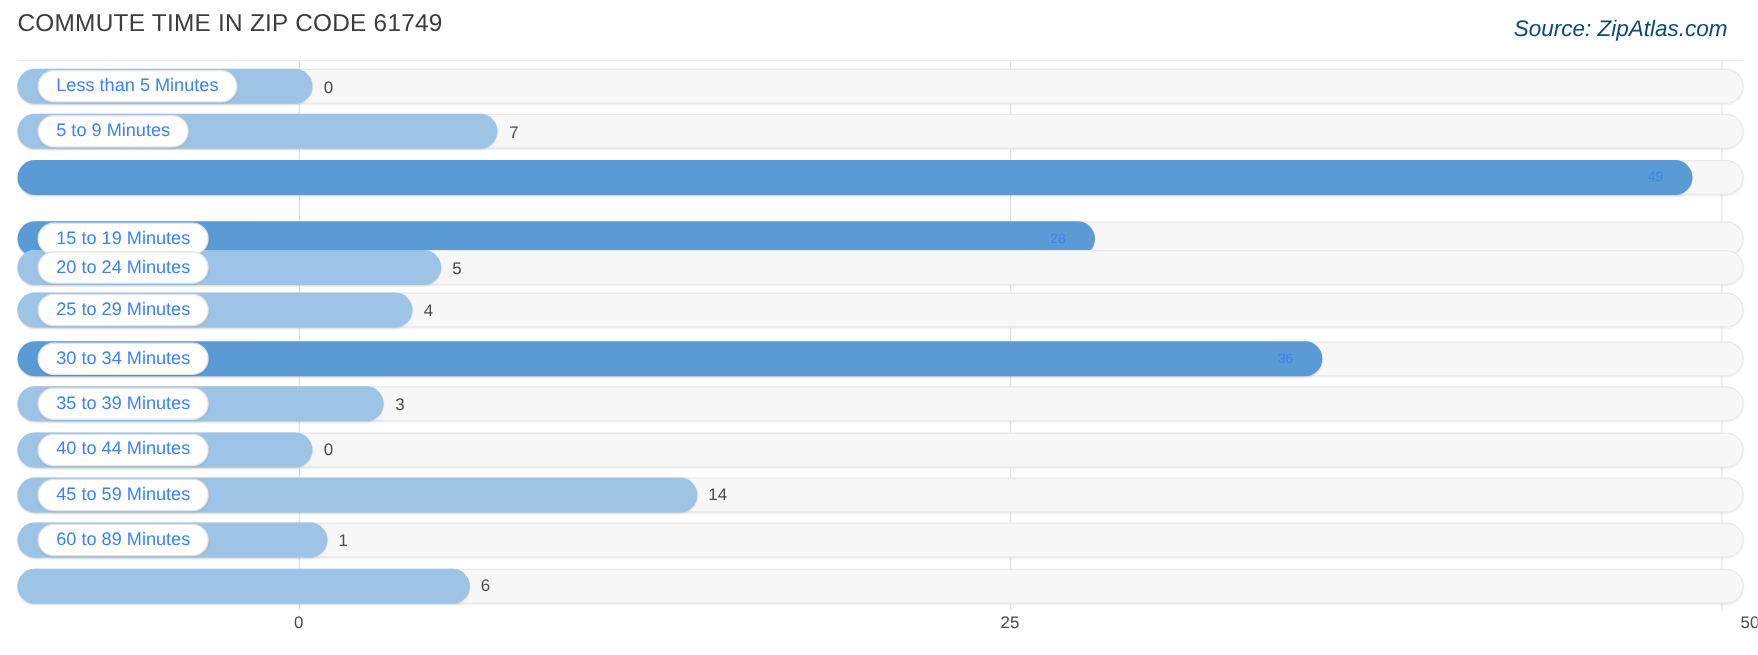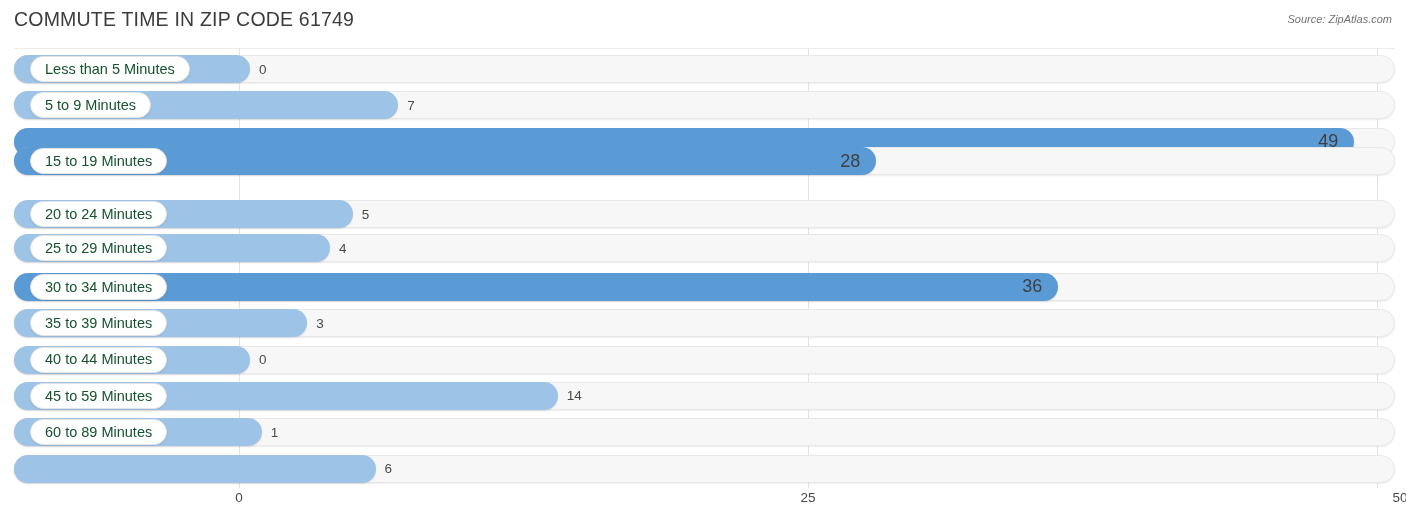--- a/index.html
+++ b/index.html
@@ -26,24 +26,24 @@
     position: absolute;
     left: 14px; top: 8px;
     font-size: 19.5px;
     font-weight: 400;
     color: #3c3c3c;
     letter-spacing: 0.2px;
     white-space: nowrap;
   }
   .chart-source {
     position: absolute;
-    right: 14px; top: 13px;
-    font-size: 11px;
+    right: 24px; top: 13px;
+    font-size: 18px;
     font-style: italic;
-    color: #737373;
+    color: #0c4a6e;
     white-space: nowrap;
   }
 
   
   .plot {
     position: absolute;
     left: 0; top: 48px;
     width: 1406px;
     height: 440px;
   }
@@ -114,21 +114,21 @@
     border: 1px solid #e4e4e4;
     border-radius: 13px;
     padding: 0 14px;
     display: flex;
     align-items: center;
     box-shadow: 0 1px 2px rgba(0,0,0,0.08);
     z-index: 3;
   }
   .label-pill span {
     font-size: 14.5px;
-    color: #14532d;
+    color: #3b82f6;
     white-space: nowrap;
     line-height: 1;
   }
 
   
   .value-out {
     position: absolute;
     top: 0;
     height: 28px;
     display: flex;
@@ -138,22 +138,22 @@
     white-space: nowrap;
     z-index: 3;
   }
   
   .value-in {
     position: absolute;
     top: 0;
     height: 28px;
     display: flex;
     align-items: center;
-    font-size: 18px;
-    color: #404040;
+    font-size: 11px;
+    color: #3b82f6;
     white-space: nowrap;
     z-index: 4;
   }
 
   
   .xaxis {
     position: absolute;
     left: 0; top: 488px;
     width: 1406px;
     height: 36px;
@@ -197,21 +197,21 @@
           <div class="label-pill">
             <span>5 to 9 Minutes</span>
           </div>
           <div class="value-out" style="left: 393.32px;">7</div>
         </div>
         <div class="row" style="top: 79.66px;">
           <div class="track"></div>
           <div class="bar dark" style="width: 1340.24px;"></div>
           <div class="value-in" style="left: 1304.24px;">49</div>
         </div>
-        <div class="row" style="top: 99px;">
+        <div class="row" style="top: 129px;">
           <div class="track"></div>
           <div class="bar dark" style="width: 862.28px;"></div>
           <div class="label-pill">
             <span>15 to 19 Minutes</span>
           </div>
           <div class="value-in" style="left: 826.28px;">28</div>
         </div>
         <div class="row" style="top: 152.32px;">
           <div class="track"></div>
           <div class="bar light" style="width: 338.8px;"></div>

